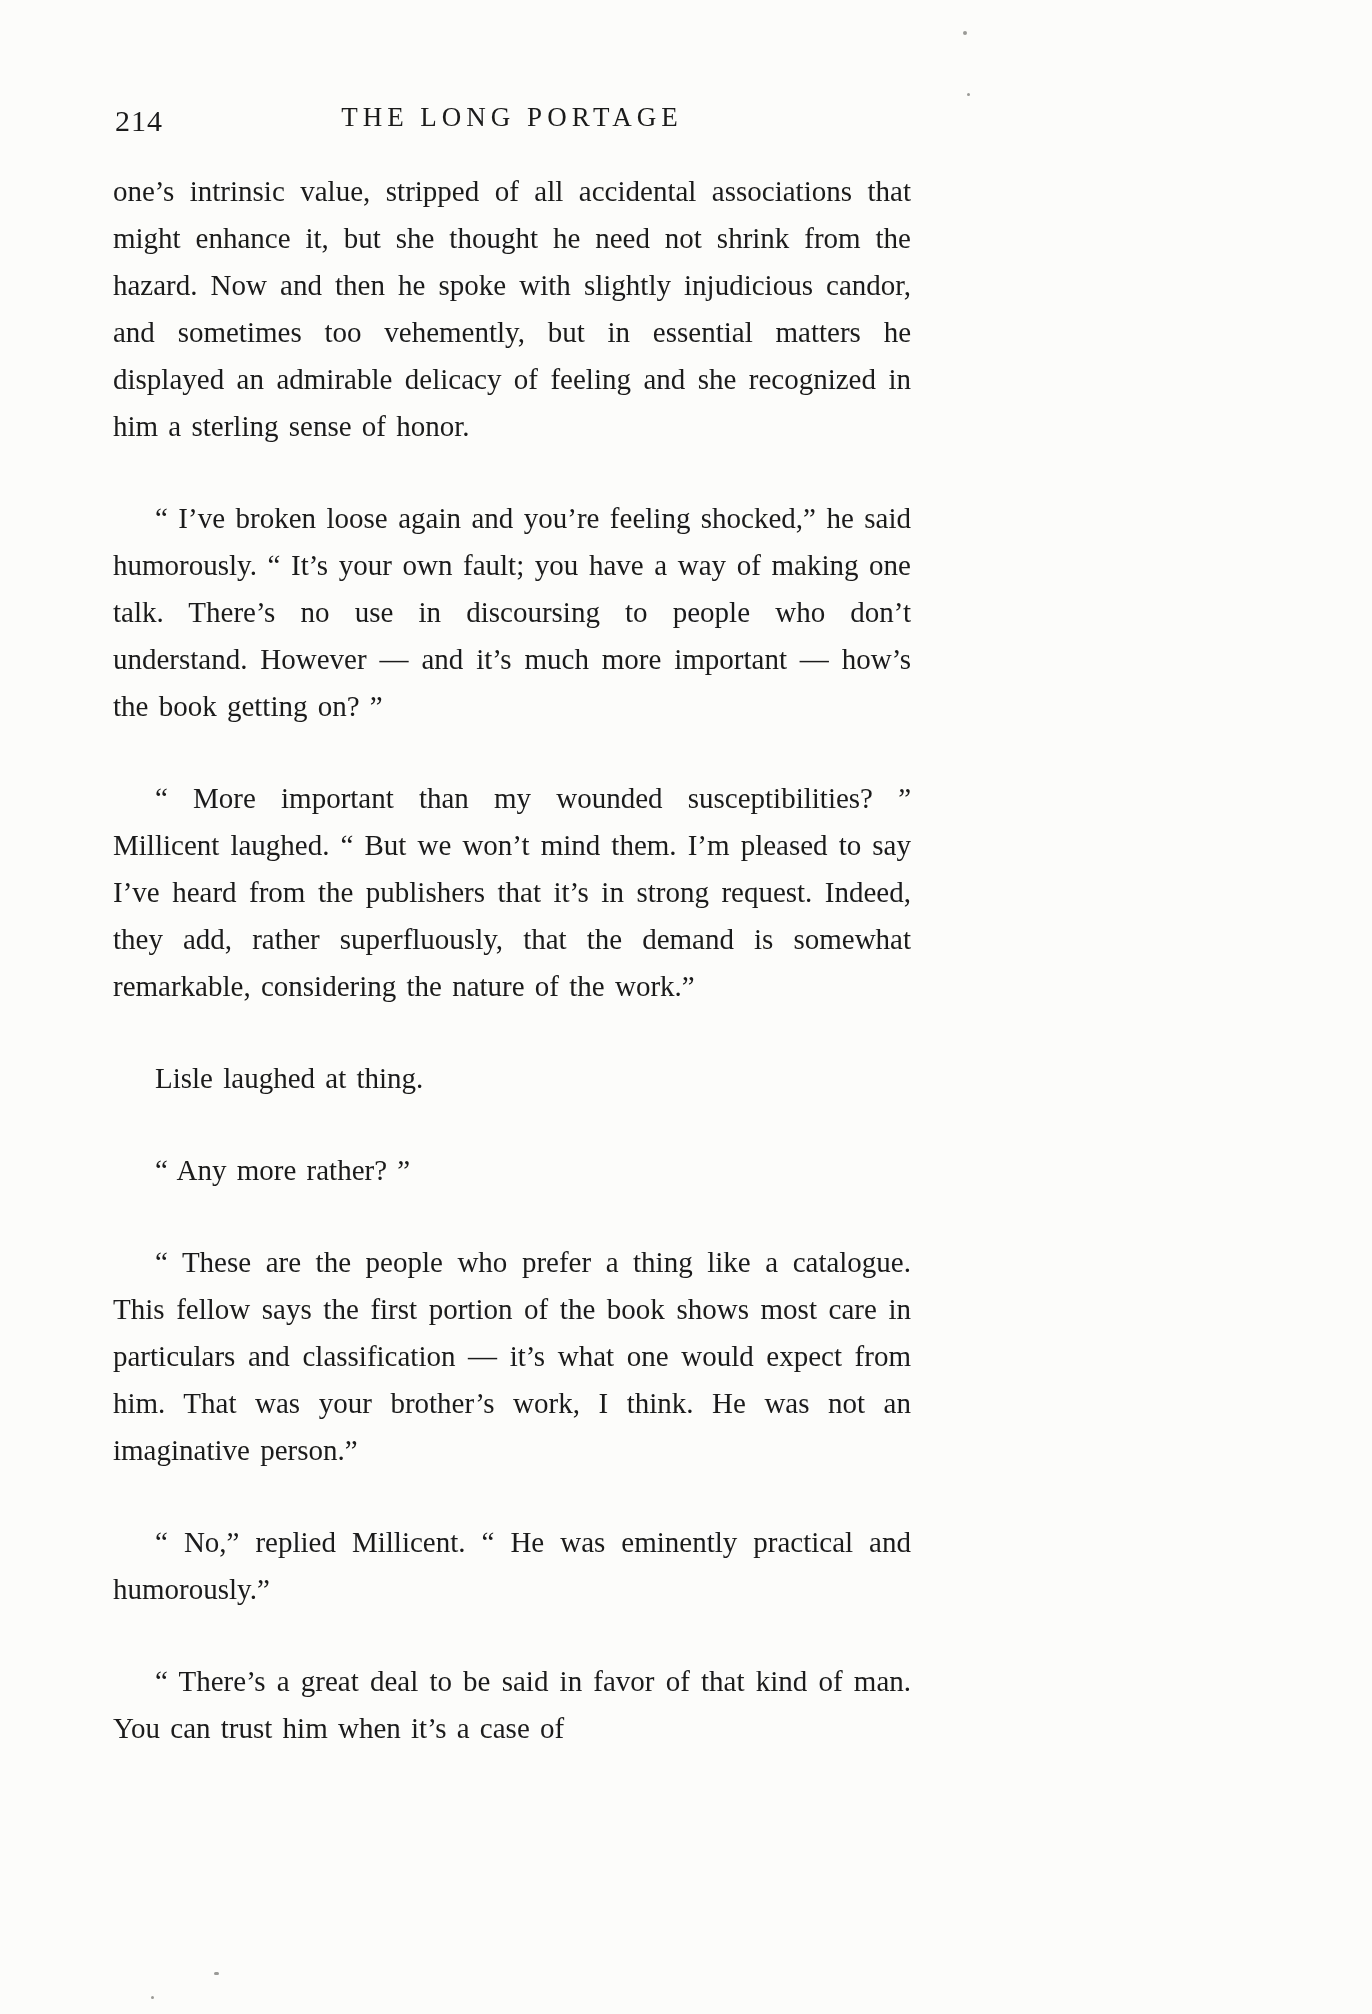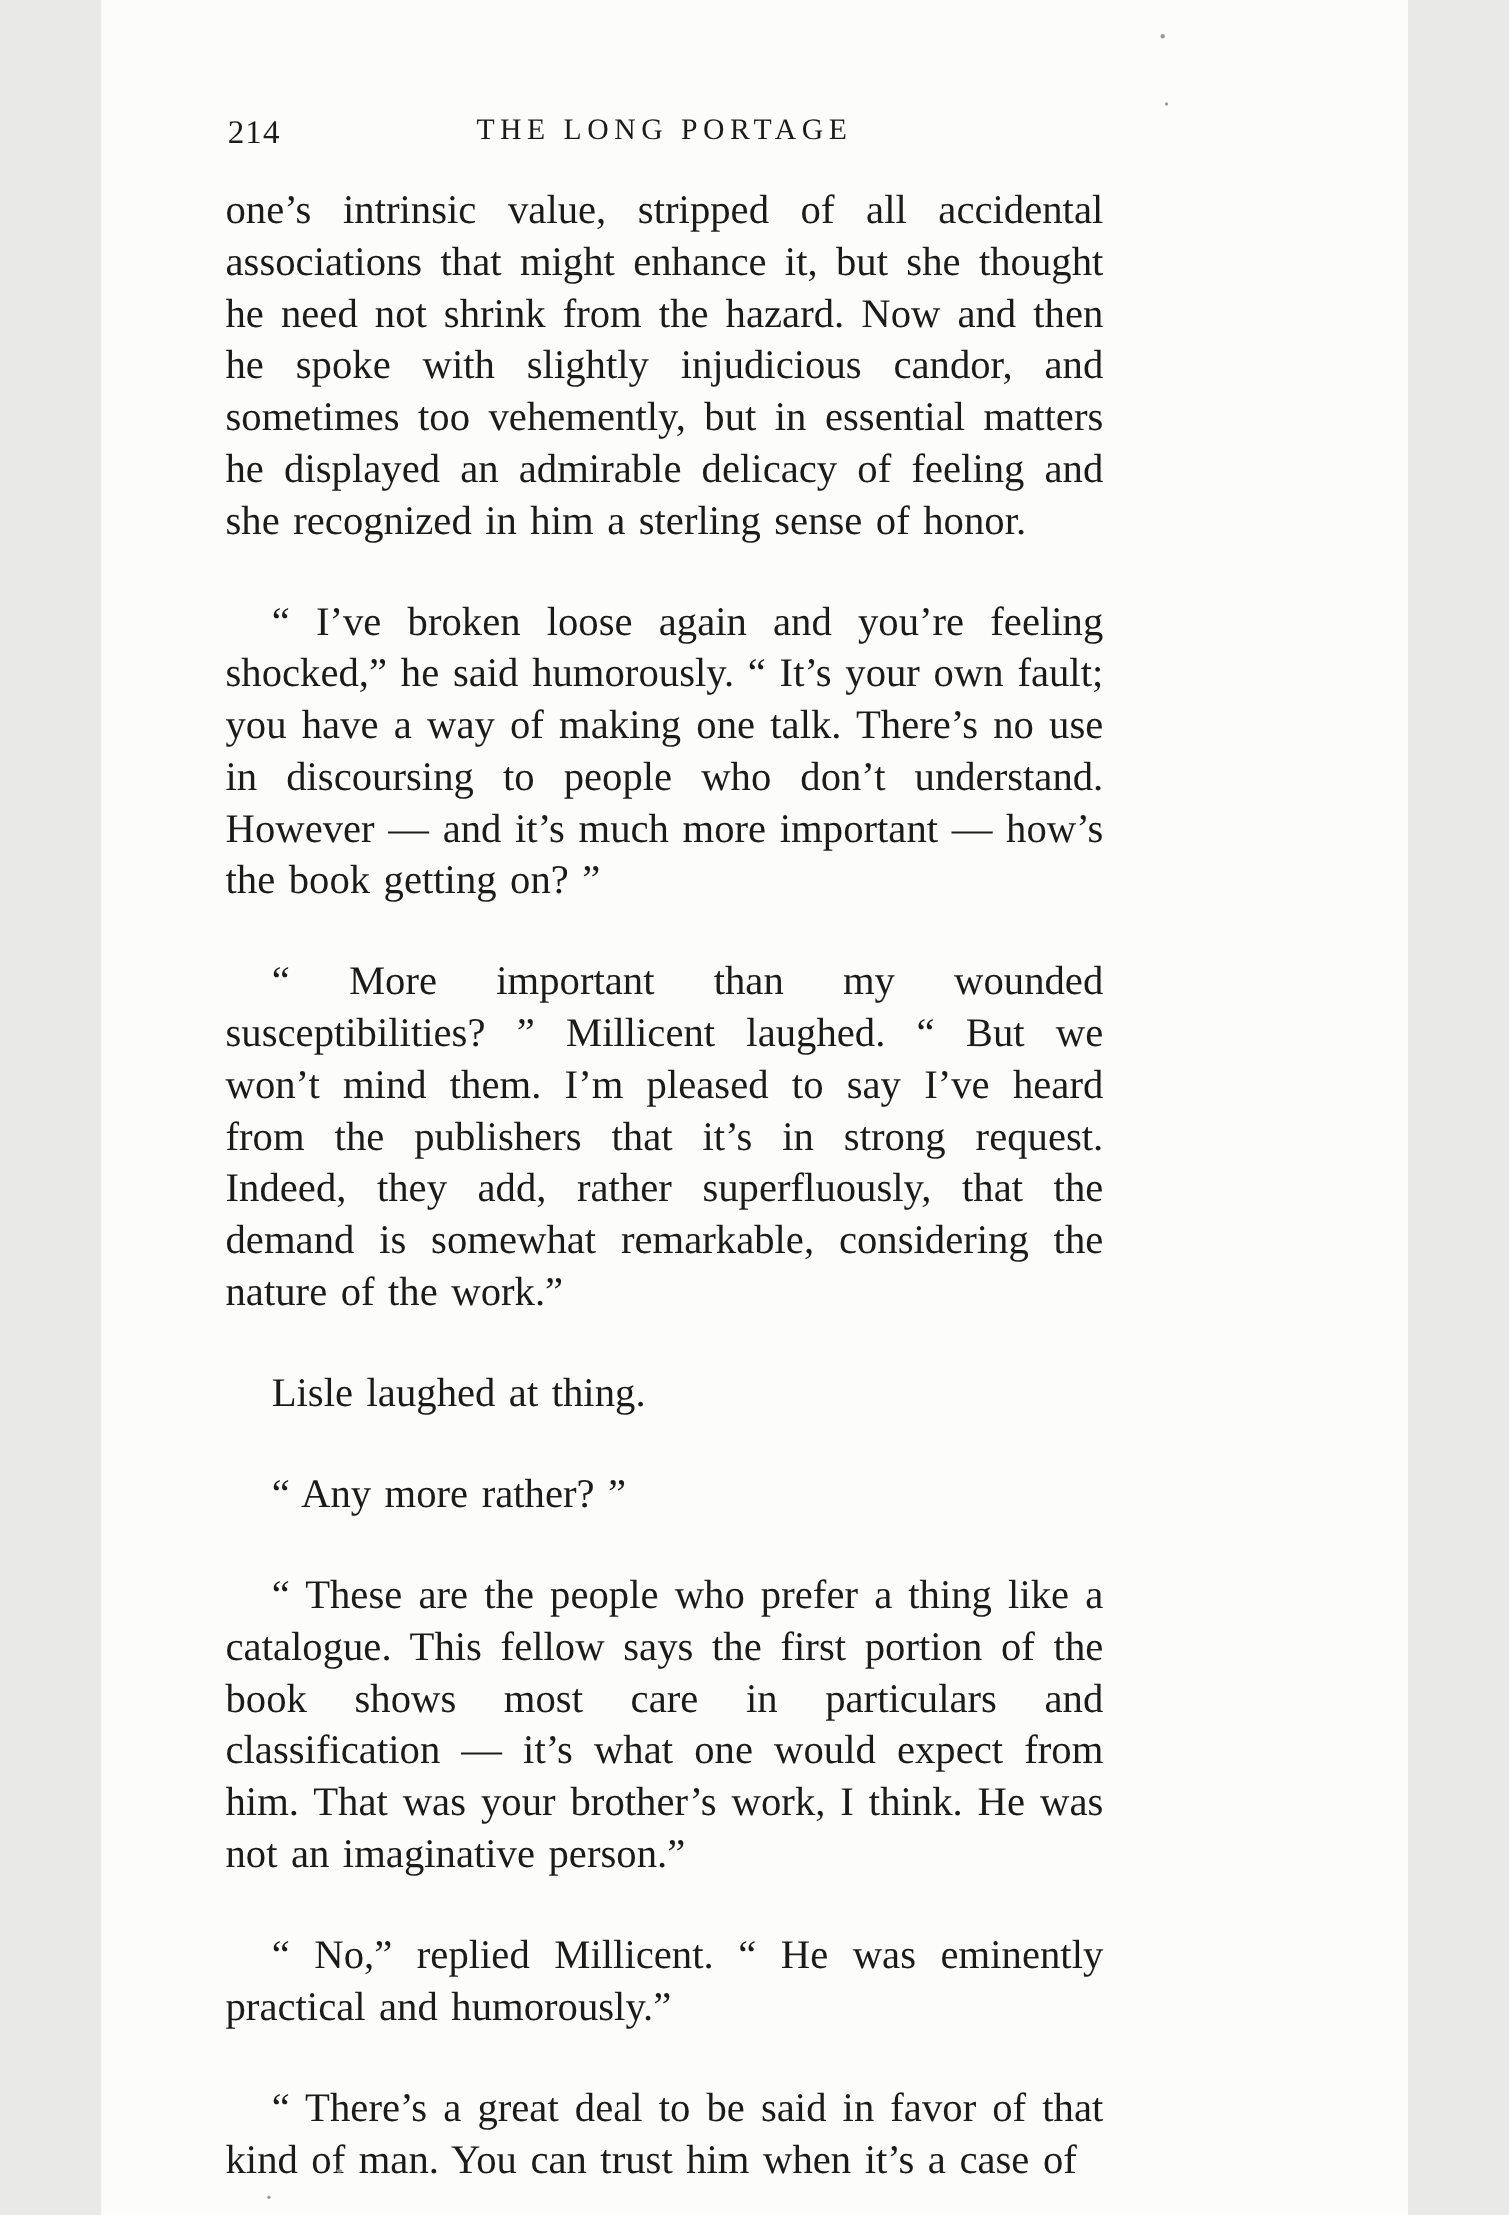--- a/index.html
+++ b/index.html
@@ -2,21 +2,21 @@
 <html><head>
 <meta charset="utf-8">
 <style>
   html, body {
     margin: 0;
     padding: 0;
     background: #e9e9e7;
   }
   .page {
     position: relative;
-    width: 1188px;
+    width: 1372px;
     height: 2014px;
     margin: 0 auto;
     background: #fcfcfa;
     color: #1b1b1b;
     font-family: "Liberation Serif", serif;
     overflow: hidden;
   }
   .page-header {
     position: absolute;
     top: 102px;
@@ -37,21 +37,21 @@
     font-size: 27px;
     font-weight: normal;
     letter-spacing: 5px;
     white-space: nowrap;
   }
   .text-block {
     position: absolute;
     top: 168px;
     left: 113px;
     width: 798px;
-    font-size: 37px;
+    font-size: 29px;
     line-height: 47px;
     text-align: justify;
     word-spacing: 3px;
   }
   .text-block p {
     margin: 0;
   }
   .text-block p.indent {
     text-indent: 42px;
     margin-top: 45px;

